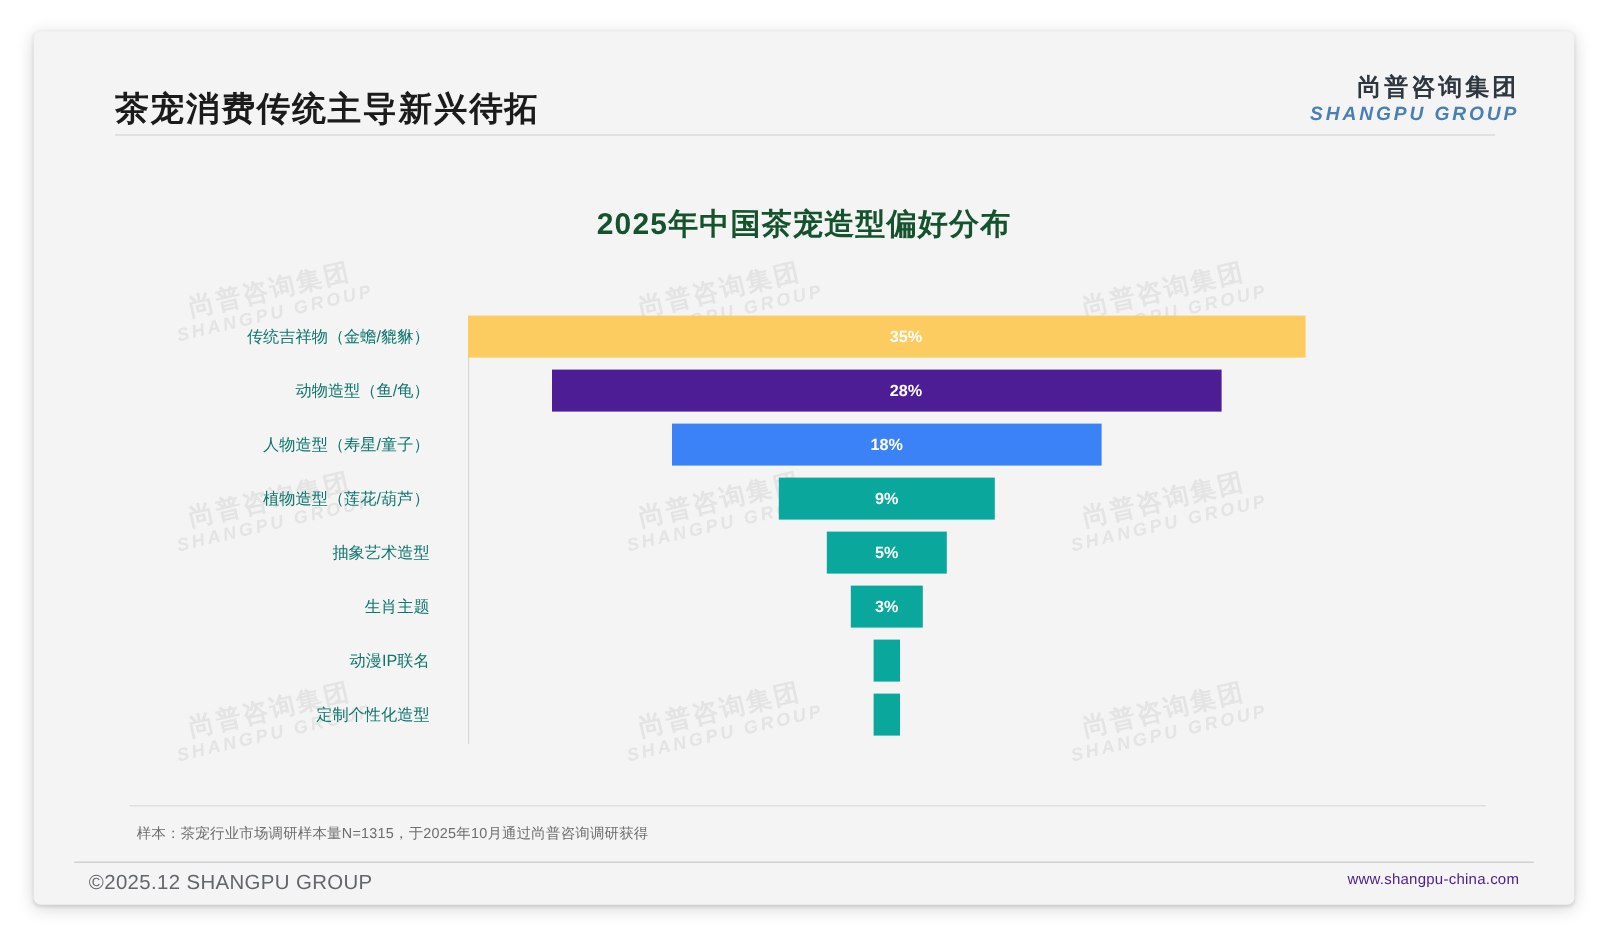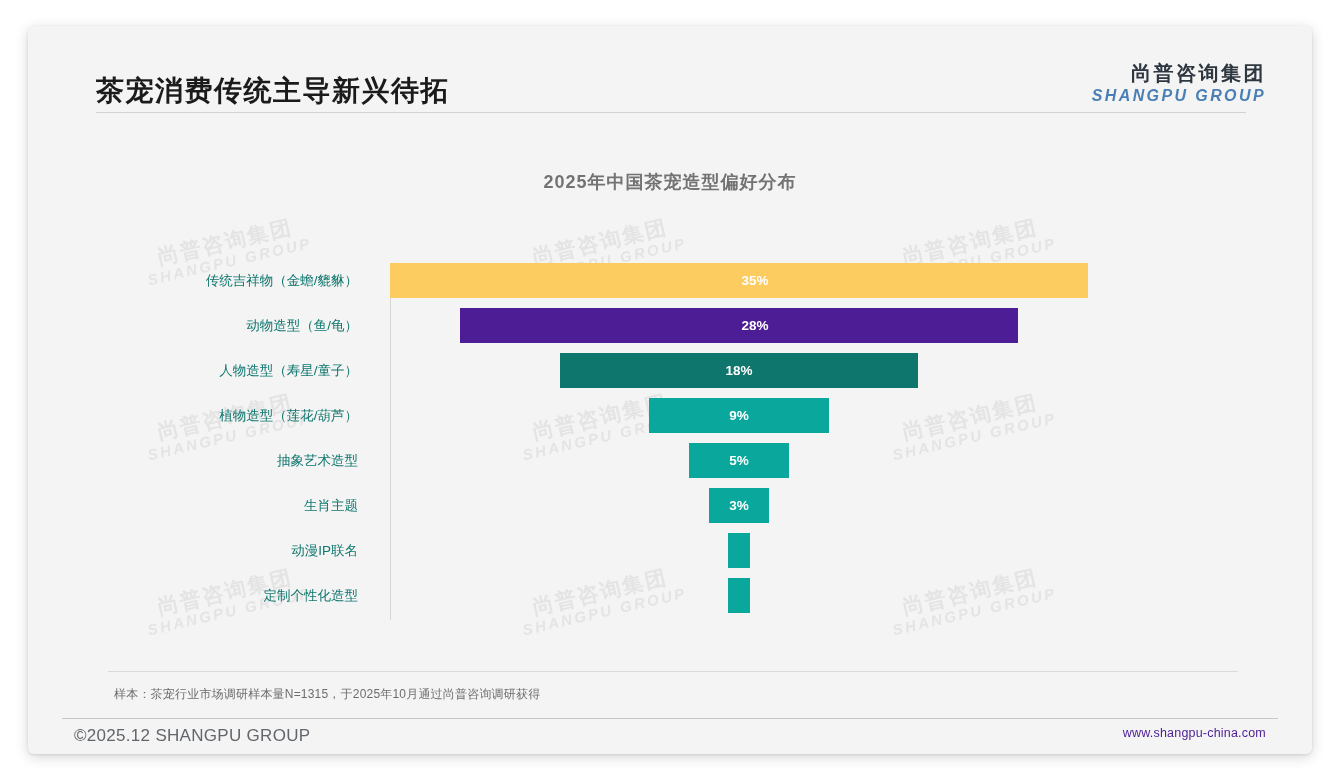--- a/index.html
+++ b/index.html
@@ -52,21 +52,21 @@
   }
   .title-rule {
     position: absolute; left: 68px; top: 86px;
     width: 1150px; height: 1px; background: #d2d2d2;
   }
 
   
   .chart-title {
     position: absolute; left: 0; top: 144px; width: 100%;
     text-align: center; z-index: 3;
-    font-size: 18px; font-weight: 700; color: #737373; letter-spacing: 1px;
+    font-size: 25px; font-weight: 700; color: #14532d; letter-spacing: 1px;
   }
 
   .plot { position: absolute; left: 0; top: 0; width: 100%; height: 100%; z-index: 2; }
 
   .axis-line {
     position: absolute;
     left: 362px; top: 237px;
     width: 1px; height: 357px;
     background: #d7d7d7;
   }
@@ -184,21 +184,21 @@
         </div>
         <div class="row">
           <div class="row-label">动物造型（鱼/龟）</div>
           <div class="bar-track">
             <div class="bar c-yellow" style="left: 69.8px; width: 558.4px; background: #4c1d95;">28%</div>
           </div>
         </div>
         <div class="row">
           <div class="row-label">人物造型（寿星/童子）</div>
           <div class="bar-track">
-            <div class="bar c-teal" style="left: 169.514px; width: 358.971px; background: #0f766e;">18%</div>
+            <div class="bar c-teal" style="left: 169.514px; width: 358.971px; background: #3b82f6;">18%</div>
           </div>
         </div>
         <div class="row">
           <div class="row-label">植物造型（莲花/葫芦）</div>
           <div class="bar-track">
             <div class="bar c-teal" style="left: 259.257px; width: 179.486px; background: rgb(10, 168, 156);">9%</div>
           </div>
         </div>
         <div class="row">
           <div class="row-label">抽象艺术造型</div>

